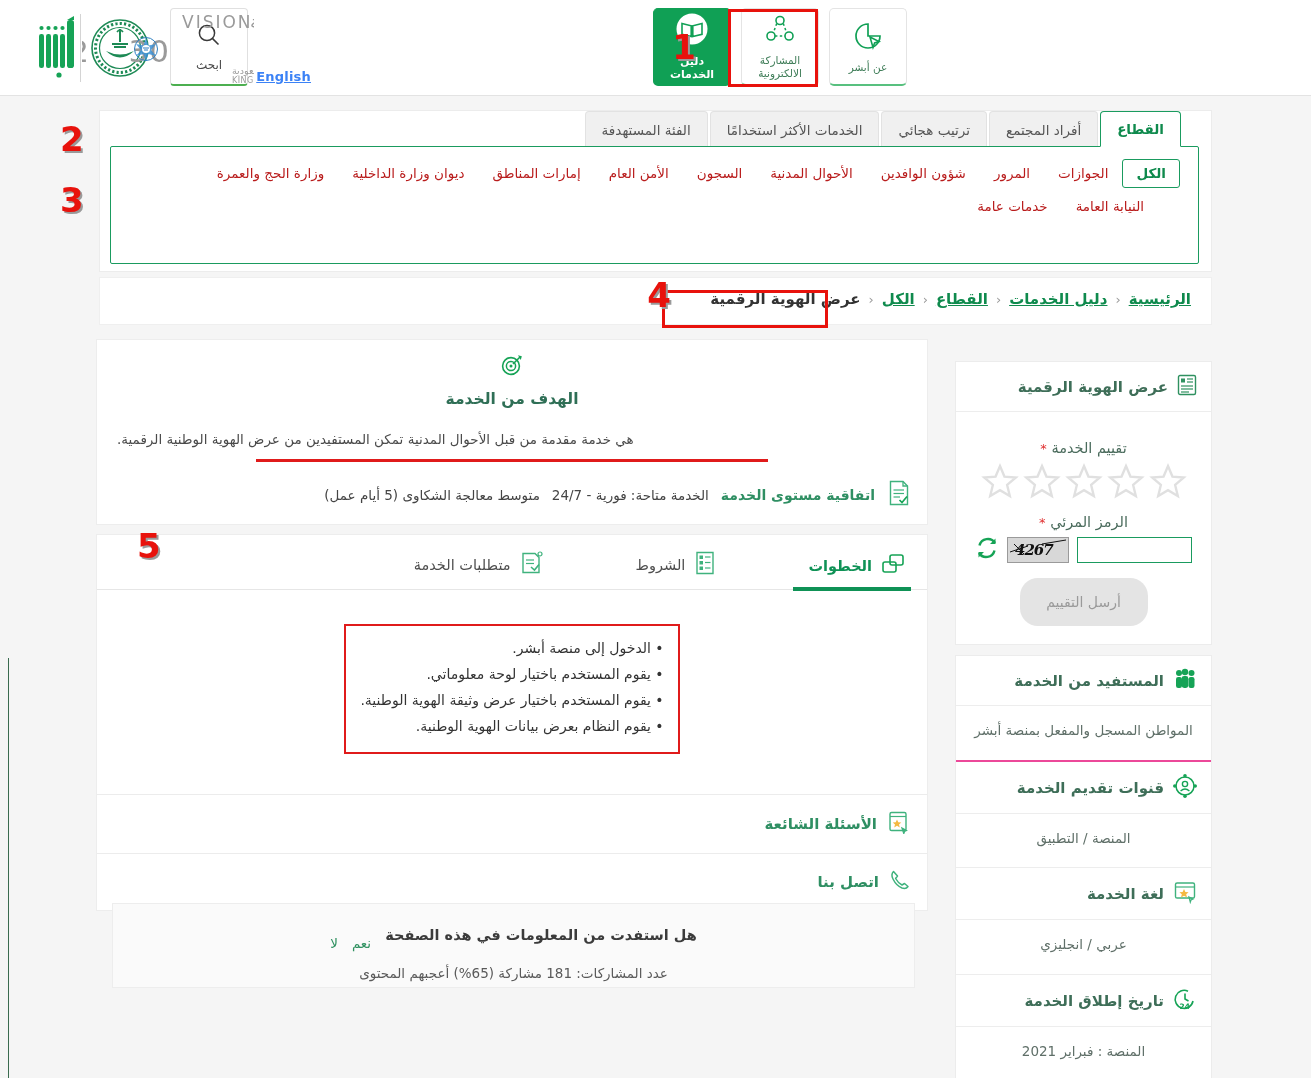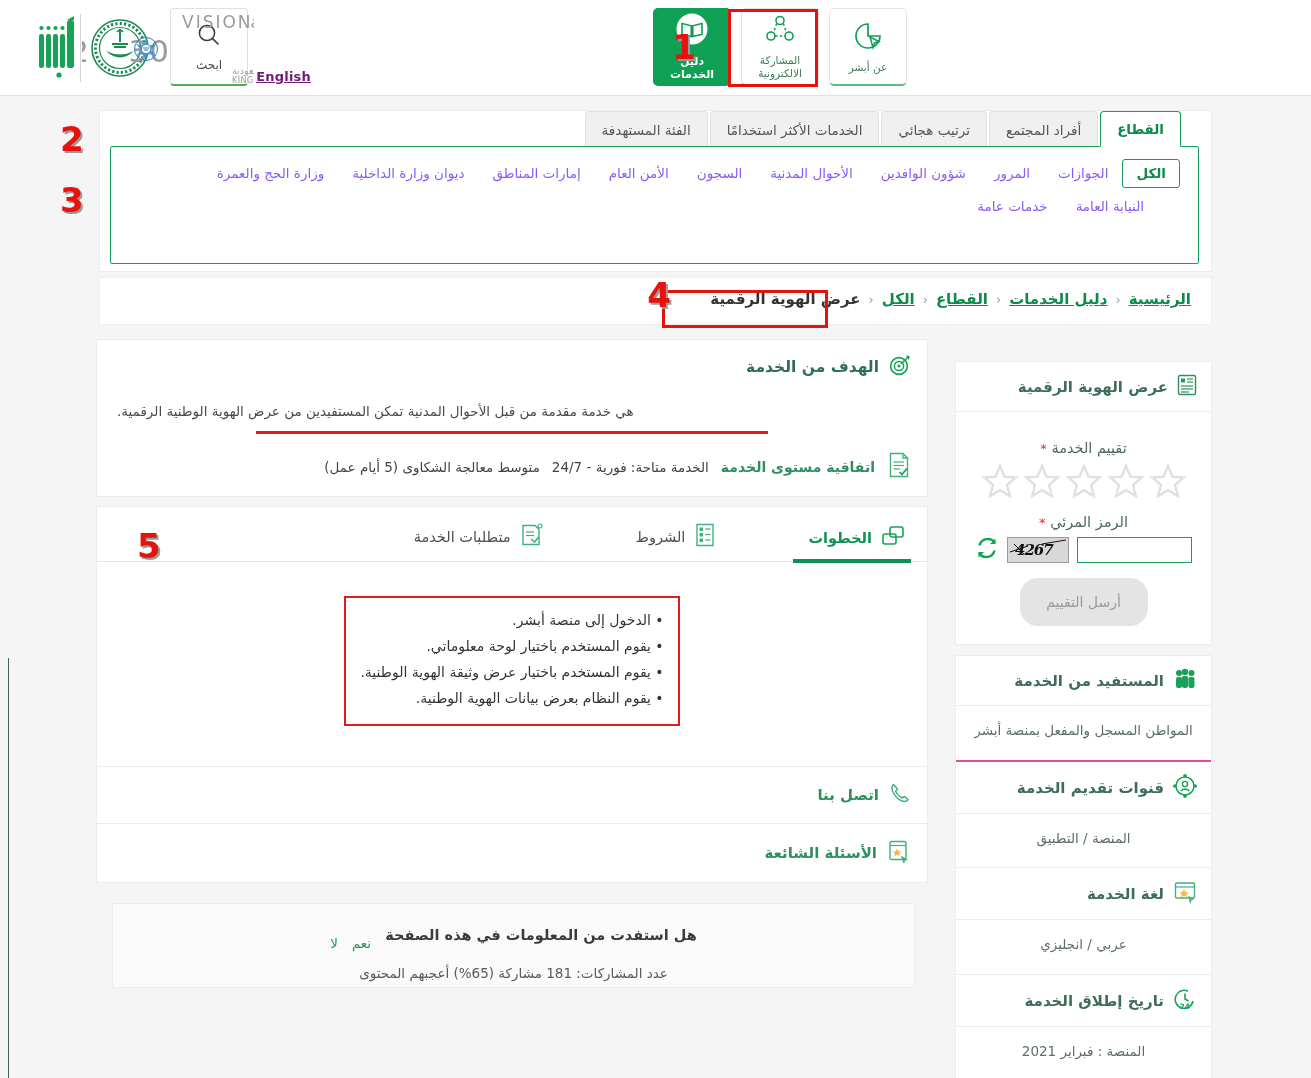--- a/index.html
+++ b/index.html
@@ -23,21 +23,21 @@
     position: absolute; top: 8px; right: 1063px;
     width: 78px; height: 78px;
     background: #fff; border: 1px solid #e0e0e0; border-radius: 4px;
     border-bottom: 2px solid #4caf50;
     display: flex; flex-direction: column; align-items: center; justify-content: center;
     gap: 6px;
   }
   .search-box .lbl { font-size: 12px; color: #4a4a4a; }
   .english-link {
     position: absolute; top: 69px; right: 1000px;
-    font-size: 13px; font-weight: bold; color: #701a75;
+    font-size: 13px; font-weight: bold; color: #3b82f6;
     letter-spacing: .2px; direction: ltr;
   }
   .nav-btns { position: absolute; top: 8px; right: 404px; display: flex; flex-direction: row-reverse; gap: 10px; }
   .nav-btn {
     width: 78px; height: 78px; background: #fff;
     border: 1px solid #e4e4e4; border-radius: 5px;
     border-bottom: 2px solid #58c07f;
     display: flex; flex-direction: column; align-items: center; justify-content: center;
     gap: 5px; padding: 4px;
   }
@@ -70,21 +70,21 @@
     border: 1px solid #1a9b5f; border-bottom: 1px solid #fff;
     position: relative; z-index: 3;
   }
   .chip-area {
     position: absolute; top: 35px; right: 12px; width: 1089px; height: 118px;
     border: 1px solid #1a9b5f; border-radius: 2px;
     padding: 12px 18px 0 18px;
   }
   .chip-row { display: flex; flex-direction: row; flex-wrap: wrap; justify-content: flex-start; align-items: center; }
   .chip {
-    font-size: 13.5px; color: #8b5cf6; padding: 5px 14px; white-space: nowrap;
+    font-size: 13.5px; color: #b91c1c; padding: 5px 14px; white-space: nowrap;
     line-height: 1.4;
   }
   .chip.selected {
     color: #0f8a4d; font-weight: bold;
     border: 1px solid #1a9b5f; border-radius: 3px;
     padding: 4px 13px;
   }
   .chip-row.second { justify-content: flex-start; padding-right: 22px; margin-top: 4px; }
 
   
@@ -123,21 +123,21 @@
   .submit-rating {
     display: block; margin: 0 auto; width: 128px; height: 48px;
     background: #e4e4e4; color: #9a9a9a; border: none; border-radius: 18px;
     font-size: 14px; font-family: inherit;
   }
 
   
   .main { position: absolute; top: 339px; right: 383px; width: 832px; }
   .main-card { background: #fff; border: 1px solid #ededed; margin-bottom: 9px; }
   .sec-head {
-    display: flex; flex-direction: row; align-items: center; gap: 10px;
+    display: flex; flex-direction: column; align-items: center; gap: 10px;
     padding: 14px 16px 6px 16px;
   }
   .sec-head .title { font-size: 15.5px; font-weight: bold; color: #2f6f56; }
   .goal-text {
     font-size: 13.5px; color: #4a4a4a; text-align: left;
     padding: 14px 20px 6px 20px; line-height: 1.7;
   }
   .goal-underline { width: 512px; height: 3px; background: #e01b1b; margin: 2px auto 0 auto; }
   .sla-row {
     display: flex; flex-direction: row; align-items: center; gap: 12px;
@@ -576,38 +576,38 @@
             <li>الدخول إلى منصة أبشر.</li>
             <li>يقوم المستخدم باختيار لوحة معلوماتي.</li>
             <li>يقوم المستخدم باختيار عرض وثيقة الهوية الوطنية.</li>
             <li>يقوم النظام بعرض بيانات الهوية الوطنية.</li>
           </ul>
         </div>
       </div>
 
       <div class="acc-row">
         <span>
-          <svg width="22" height="22" viewBox="0 0 22 22">
-            <path d="M4.5 2.5 C3 4 2 6 4 10 C6 14 9 17.5 13 19 C16 20 18 19 19 17.5 L15.5 14.5 L13 16 C11 15 8 12 6.6 9.5 L8.5 7 Z" fill="none" stroke="#3fb27d" stroke-width="1.5" stroke-linejoin="round"></path>
-          </svg>
-        </span>
-        <span class="lbl">اتصل بنا</span>
-      </div>
-
-      <div class="acc-row">
-        <span>
           <svg width="24" height="24" viewBox="0 0 24 24">
             <rect x="3" y="2.5" width="16" height="18" rx="1.6" fill="none" stroke="#3fb27d" stroke-width="1.4"></rect>
             <line x1="3" y1="6.5" x2="19" y2="6.5" stroke="#3fb27d" stroke-width="1.2"></line>
             <path d="M10 9.5 L11.3 12.3 L14.3 12.6 L12 14.5 L12.8 17.5 L10 15.8 L7.2 17.5 L8 14.5 L5.7 12.6 L8.7 12.3 Z" fill="#f4b942"></path>
             <path d="M15 18 L19.5 20.5 L17.5 21.5 L16.8 23.5 Z" fill="none" stroke="#3fb27d" stroke-width="1.3"></path>
           </svg>
         </span>
         <span class="lbl">الأسئلة الشائعة</span>
       </div>
+
+      <div class="acc-row">
+        <span>
+          <svg width="22" height="22" viewBox="0 0 22 22">
+            <path d="M4.5 2.5 C3 4 2 6 4 10 C6 14 9 17.5 13 19 C16 20 18 19 19 17.5 L15.5 14.5 L13 16 C11 15 8 12 6.6 9.5 L8.5 7 Z" fill="none" stroke="#3fb27d" stroke-width="1.5" stroke-linejoin="round"></path>
+          </svg>
+        </span>
+        <span class="lbl">اتصل بنا</span>
+      </div>
     </div>
   </div>
 
   <div class="feedback">
     <div class="fb-q">
       <span class="q">هل استفدت من المعلومات في هذه الصفحة</span>
       <span class="opt">نعم</span>
       <span class="opt">لا</span>
     </div>
     <div class="fb-count">عدد المشاركات: 181 مشاركة (65%) أعجبهم المحتوى</div>

